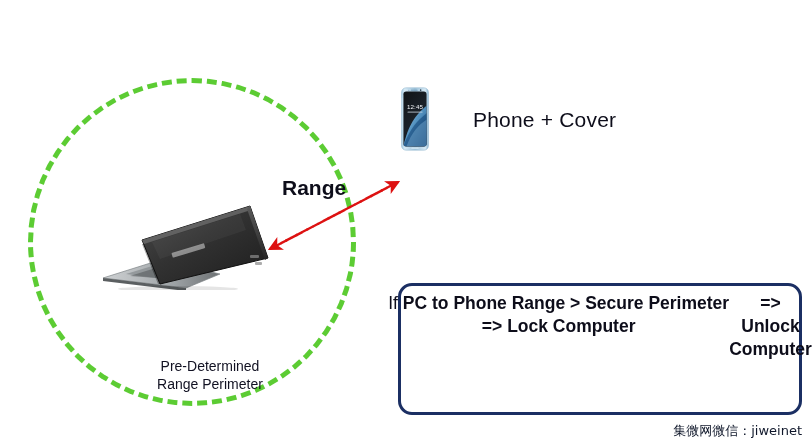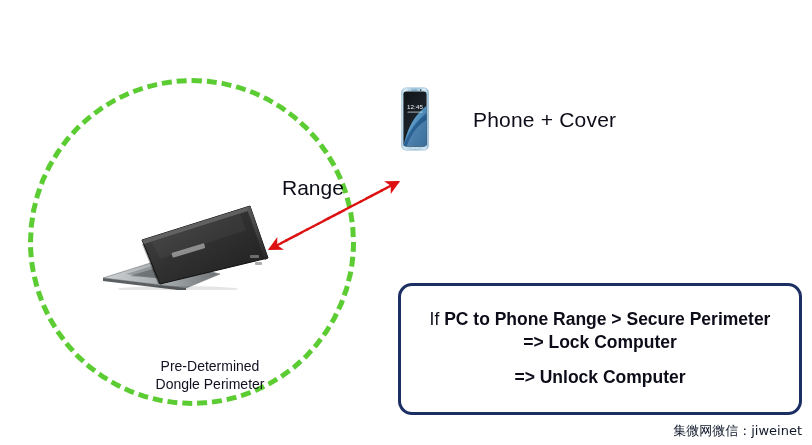--- a/index.html
+++ b/index.html
@@ -39,31 +39,31 @@
   .phone-label{
     position:absolute;left:473px;top:106px;
     font-size:21px;line-height:28px;font-weight:400;letter-spacing:.2px;
   }
 
   
   .range-arrow{position:absolute;left:250px;top:165px;width:170px;height:100px;}
   .range-arrow svg{display:block;width:100%;height:100%;}
   .range-label{
     position:absolute;left:282px;top:176px;
-    font-size:21px;line-height:24px;font-weight:400;
+    font-size:21px;line-height:24px;font-weight:700;
   }
 
   
   .rulebox{
     position:absolute;left:398px;top:283px;width:404px;height:132px;
     box-sizing:border-box;
     border:3px solid #1b2f63;
     border-radius:14px;
     background:#ffffff;
-    display:flex;flex-direction:column;justify-content:center;
+    display:flex;flex-direction:row;justify-content:center;
     padding:6px 10px 8px;
   }
   .rule{margin:0;text-align:center;}
   .rule .cond{
     font-size:17.5px;line-height:23px;display:block;white-space:nowrap;
   }
   .rule .cond b{font-weight:700;}
   .rule .act{
     font-size:17.5px;line-height:23px;display:block;font-weight:700;
   }
@@ -77,21 +77,21 @@
     white-space:nowrap;
   }
 </style>
 </head>
 <body>
 
 <div class="stage">
 
   <div class="perimeter"></div>
   <div class="perimeter-label">Pre-Determined
-Dongle Perimeter</div>
+Range Perimeter</div>
 
   <div class="laptop">
     <svg viewBox="0 0 172 90" xmlns="http://www.w3.org/2000/svg">
       <defs>
         <linearGradient id="lidG" x1="0" y1="0" x2="1" y2="1">
           <stop offset="0%" stop-color="#4a4a4a"></stop>
           <stop offset="45%" stop-color="#323232"></stop>
           <stop offset="100%" stop-color="#1d1d1d"></stop>
         </linearGradient>
         <linearGradient id="baseG" x1="0" y1="0" x2="1" y2="0">

